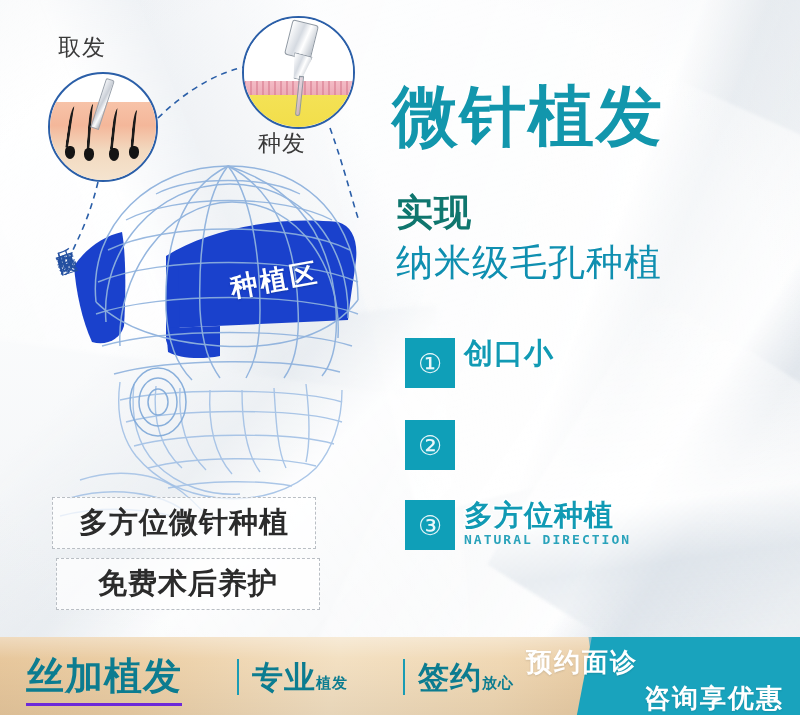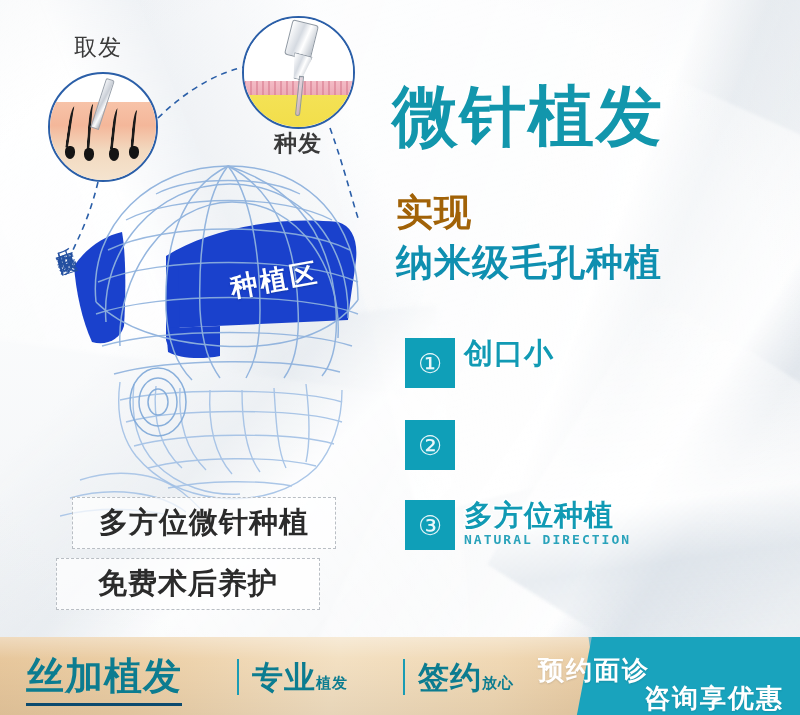--- a/index.html
+++ b/index.html
@@ -55,46 +55,46 @@
   .zf-derm{ position:absolute; left:0; right:0; top:58%; height:13%;
       background:linear-gradient(180deg,#f3bcc6,#edaab6); }
   .zf-derm:after{ content:""; position:absolute; inset:0;
       background:repeating-linear-gradient(90deg, rgba(214,120,140,.55) 0 2px, rgba(0,0,0,0) 2px 6px); }
   .zf-fat{ position:absolute; left:0; right:0; top:71%; bottom:0;
       background:linear-gradient(180deg,#f4e255,#f2de4b); }
   .pen{ position:absolute; background:linear-gradient(100deg,#ffffff,#d5dae1 40%,#ffffff 62%,#b9c0c9);
       border:1px solid #9099a3; }
 
   .circ-label{ position:absolute; color:#3a3a3a; font-size:23px; font-weight:400;
-      font-family:"DejaVu Sans","Liberation Sans",sans-serif; letter-spacing:1px;margin-left:16px; }
+      font-family:"DejaVu Sans","Liberation Sans",sans-serif; letter-spacing:1px; }
   .lbl-qf{ left:58px; top:32px; }
-  .lbl-zf{ left:258px; top:128px;font-weight:bold; }
+  .lbl-zf{ left:258px; top:128px; }
 
   .dashline{ position:absolute; pointer-events:none; }
 
   
   .head-wrap{ position:absolute; left:60px; top:150px; width:330px; height:370px; }
   .rot-label{ position:absolute; color:#2450a0; font-size:19px; letter-spacing:2px;
       font-family:"DejaVu Sans","Liberation Sans",sans-serif;
       writing-mode:vertical-rl; transform:rotate(-18deg); transform-origin:top left; }
   .zone-label{ position:absolute; color:#ffffff; font-size:27px; font-weight:700;
       font-family:"DejaVu Sans","Liberation Sans",sans-serif; letter-spacing:3px;
       transform:rotate(-10deg); text-shadow:0 1px 2px rgba(0,40,110,.35); }
 
   
   .title-main{ position:absolute; left:392px; top:72px;
       font-family:"DejaVu Sans","Liberation Sans",sans-serif;
       font-size:66px; font-weight:700; color:#1296ac; letter-spacing:2px;
       text-shadow:0 2px 3px rgba(255,255,255,.8); }
   .title-sub1{ position:absolute; left:396px; top:188px;
       font-family:"DejaVu Sans","Liberation Sans",sans-serif;
-      font-size:37px; font-weight:700; color:#a16207; letter-spacing:1px; }
+      font-size:37px; font-weight:700; color:#0f766e; letter-spacing:1px; }
   .title-sub2{ position:absolute; left:396px; top:238px;
       font-family:"DejaVu Sans","Liberation Sans",sans-serif;
-      font-size:37px; font-weight:700; color:#0f8fb0; letter-spacing:1px; }
+      font-size:37px; font-weight:400; color:#0f8fb0; letter-spacing:1px; }
 
   .feat{ position:absolute; display:flex; align-items:flex-start; }
   .f1{ left:405px; top:338px; }
   .f2{ left:405px; top:420px; }
   .f3{ left:405px; top:500px; }
   .fbox{ width:50px; height:50px; background:#0f9fb8; display:flex;
       align-items:center; justify-content:center; flex:0 0 auto; }
   .fnum{ color:#e9f7fa; font-size:27px; line-height:1;
       font-family:"DejaVu Sans","Liberation Sans",sans-serif; }
   .ftext{ margin-left:9px; }
@@ -104,48 +104,48 @@
       -webkit-text-stroke:2.5px #ffffff; paint-order:stroke fill; }
   .fen{ font-family:"DejaVu Sans Mono","Liberation Mono",monospace;
       font-size:13px; font-weight:700; color:#2aa3bb; letter-spacing:2px;
       margin-top:1px; }
 
   
   .wbox{ position:absolute; background:rgba(255,255,255,.72);
       border:1px dashed #b9bec4; display:flex; align-items:center; justify-content:center;
       font-family:"DejaVu Sans","Liberation Sans",sans-serif;
       font-weight:700; color:#2b2b2b; }
-  .wb1{ left:72px; top:497px; width:264px; height:52px; font-size:29px; letter-spacing:1px; }
+  .wb1{ left:52px; top:497px; width:264px; height:52px; font-size:29px; letter-spacing:1px; }
   .wb2{ left:56px; top:558px; width:264px; height:52px; font-size:29px; letter-spacing:1px; }
 
   
   .bottom{ position:absolute; left:0; top:637px; width:800px; height:78px; overflow:hidden; }
   .gold{ position:absolute; inset:0;
       background:linear-gradient(100deg,#e7c79c 0%,#eccfa6 18%,#f3e0c2 42%,#f0d8b4 62%,#e3c195 86%,#dcb887 100%); }
   .gold:after{ content:""; position:absolute; inset:0;
       background:linear-gradient(180deg, rgba(255,255,255,.35) 0%, rgba(255,255,255,0) 28%, rgba(0,0,0,.05) 100%); }
   .teal-panel{ position:absolute; right:0; top:-18px; width:230px; height:96px;
       background:#19a3bd; clip-path:polygon(11% 0, 100% 0, 100% 100%, 3% 100%); }
   .teal-accent{ position:absolute; right:196px; top:-18px; width:40px; height:96px;
       background:#7fb8c6; clip-path:polygon(55% 0, 100% 0, 100% 100%, 88% 100%); }
   .brand{ position:absolute; left:26px; top:14px;
       font-family:"DejaVu Sans","Liberation Sans",sans-serif;
       font-size:38px; font-weight:700; color:#0c7c90; letter-spacing:1px;
-      border-bottom:3px solid #0c4a6e; padding-bottom:1px; }
+      border-bottom:3px solid #6d28d9; padding-bottom:1px; }
   .sep{ position:absolute; width:2px; height:36px; background:#1a9cb4; top:22px; }
   .sep1{ left:237px; } .sep2{ left:403px; }
   .tag{ position:absolute; top:20px; color:#0c7c90;
       font-family:"DejaVu Sans","Liberation Sans",sans-serif; font-weight:700; }
   .tag .big{ font-size:31px; letter-spacing:1px; }
   .tag .small{ font-size:15px; letter-spacing:1px; }
   .tag1{ left:252px; } .tag2{ left:418px; }
   .cta{ position:absolute; color:#ffffff; font-weight:700;
       font-family:"DejaVu Sans","Liberation Sans",sans-serif;
       font-size:26px; letter-spacing:2px; text-shadow:0 1px 2px rgba(0,0,0,.12); }
-  .cta1{ right:150px; top:8px;margin-top:8px; } .cta2{ right:16px; top:44px; }
+  .cta1{ right:162px; top:8px; } .cta2{ right:16px; top:44px; }
 </style>
 </head>
 <body>
 
 <div id="poster">
 
   <div class="bg-base"></div>
   <div class="silk s1"></div>
   <div class="silk s2"></div>
   <div class="silk s3"></div>

